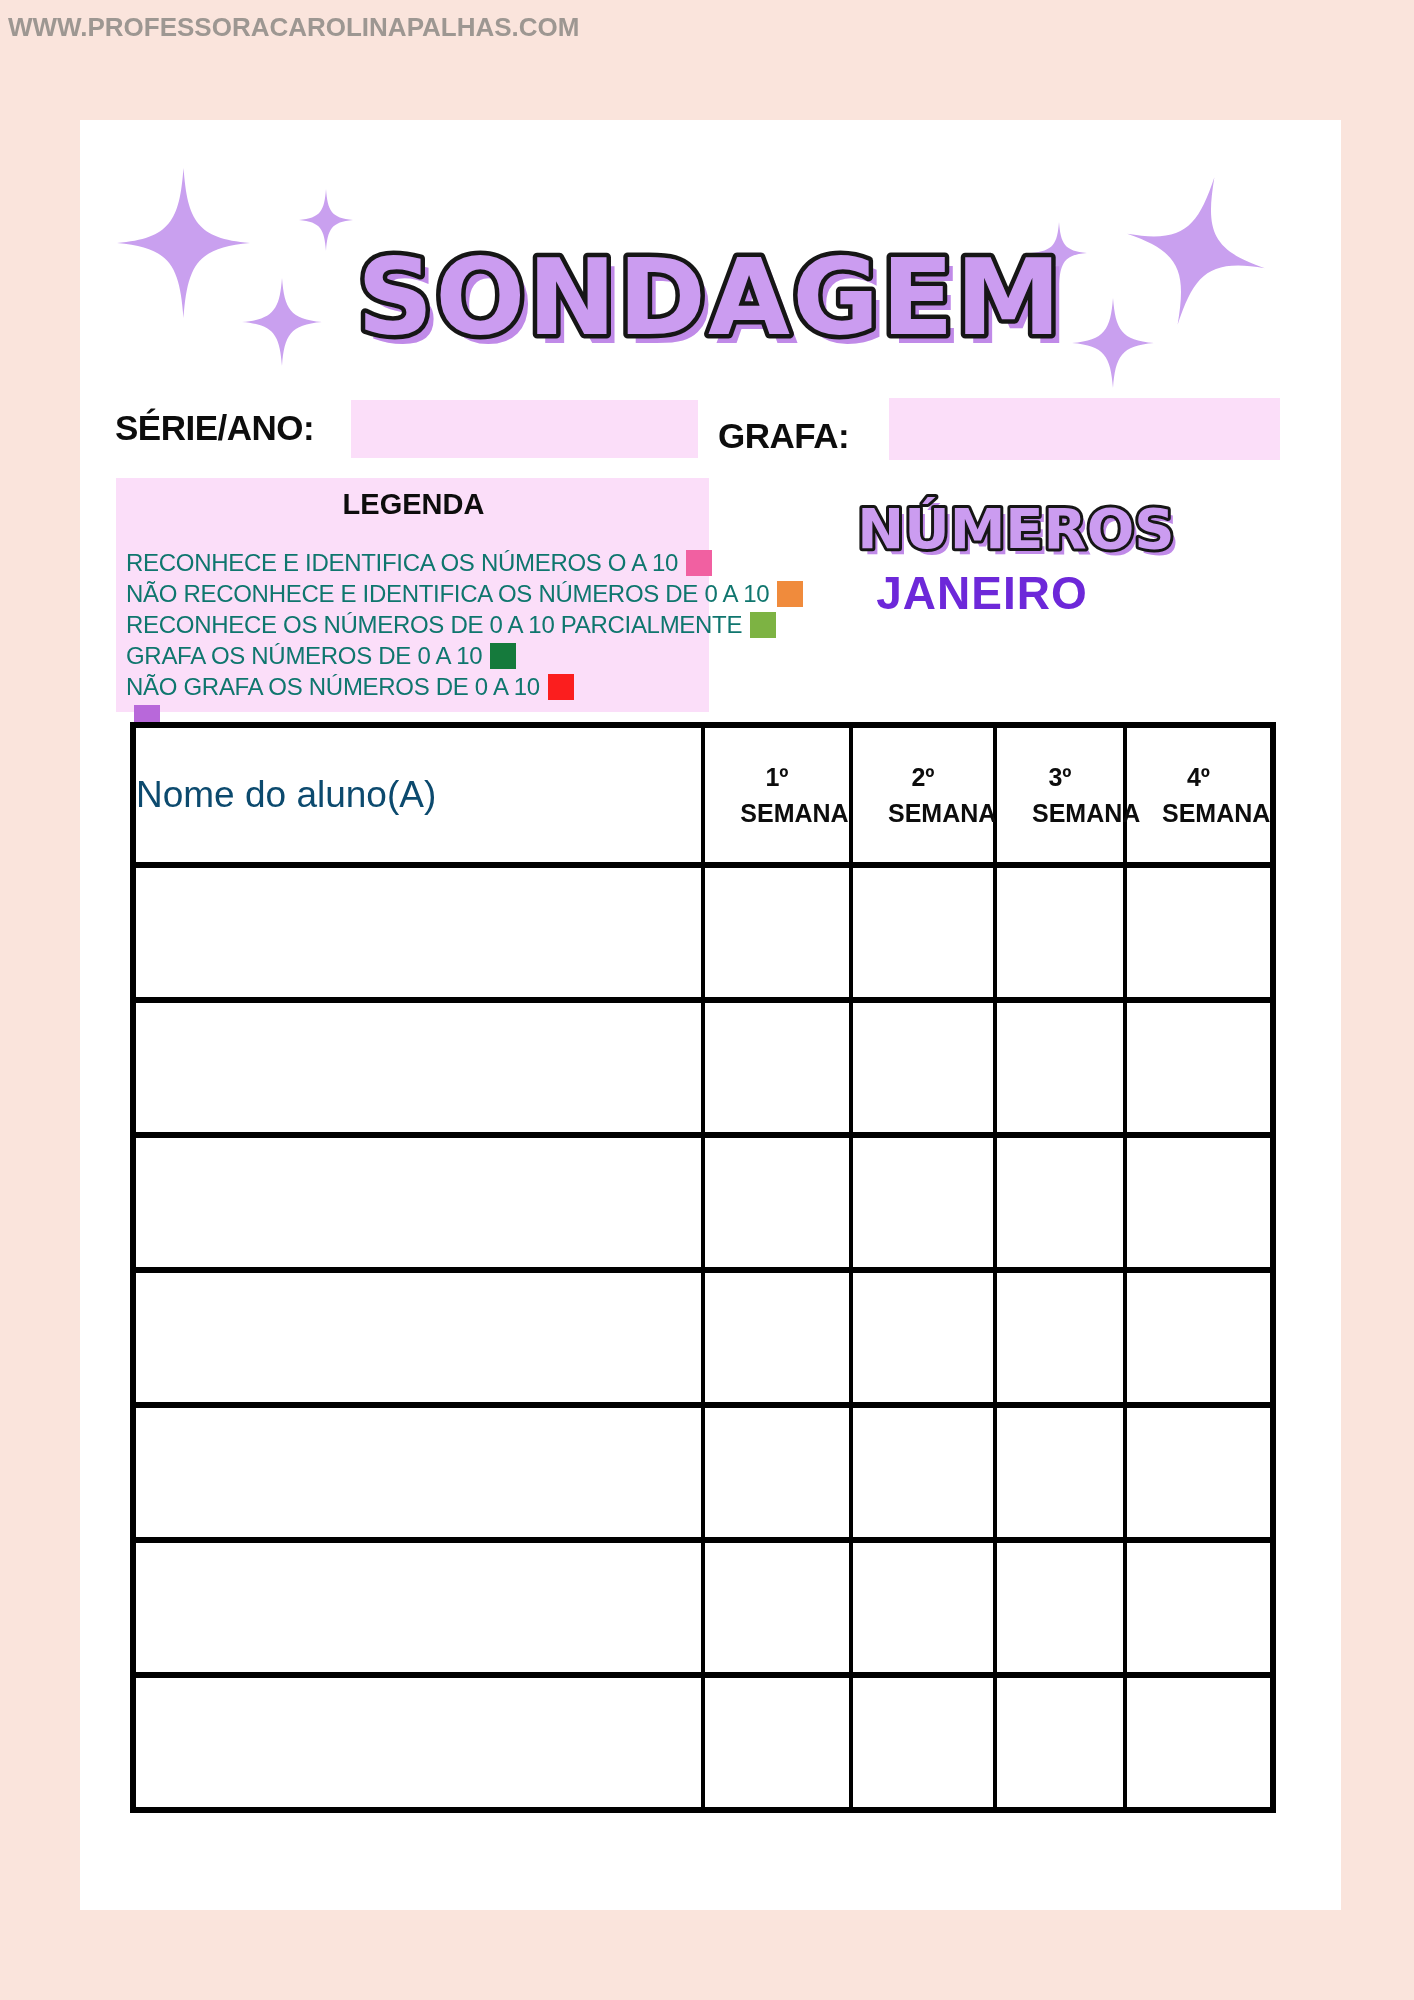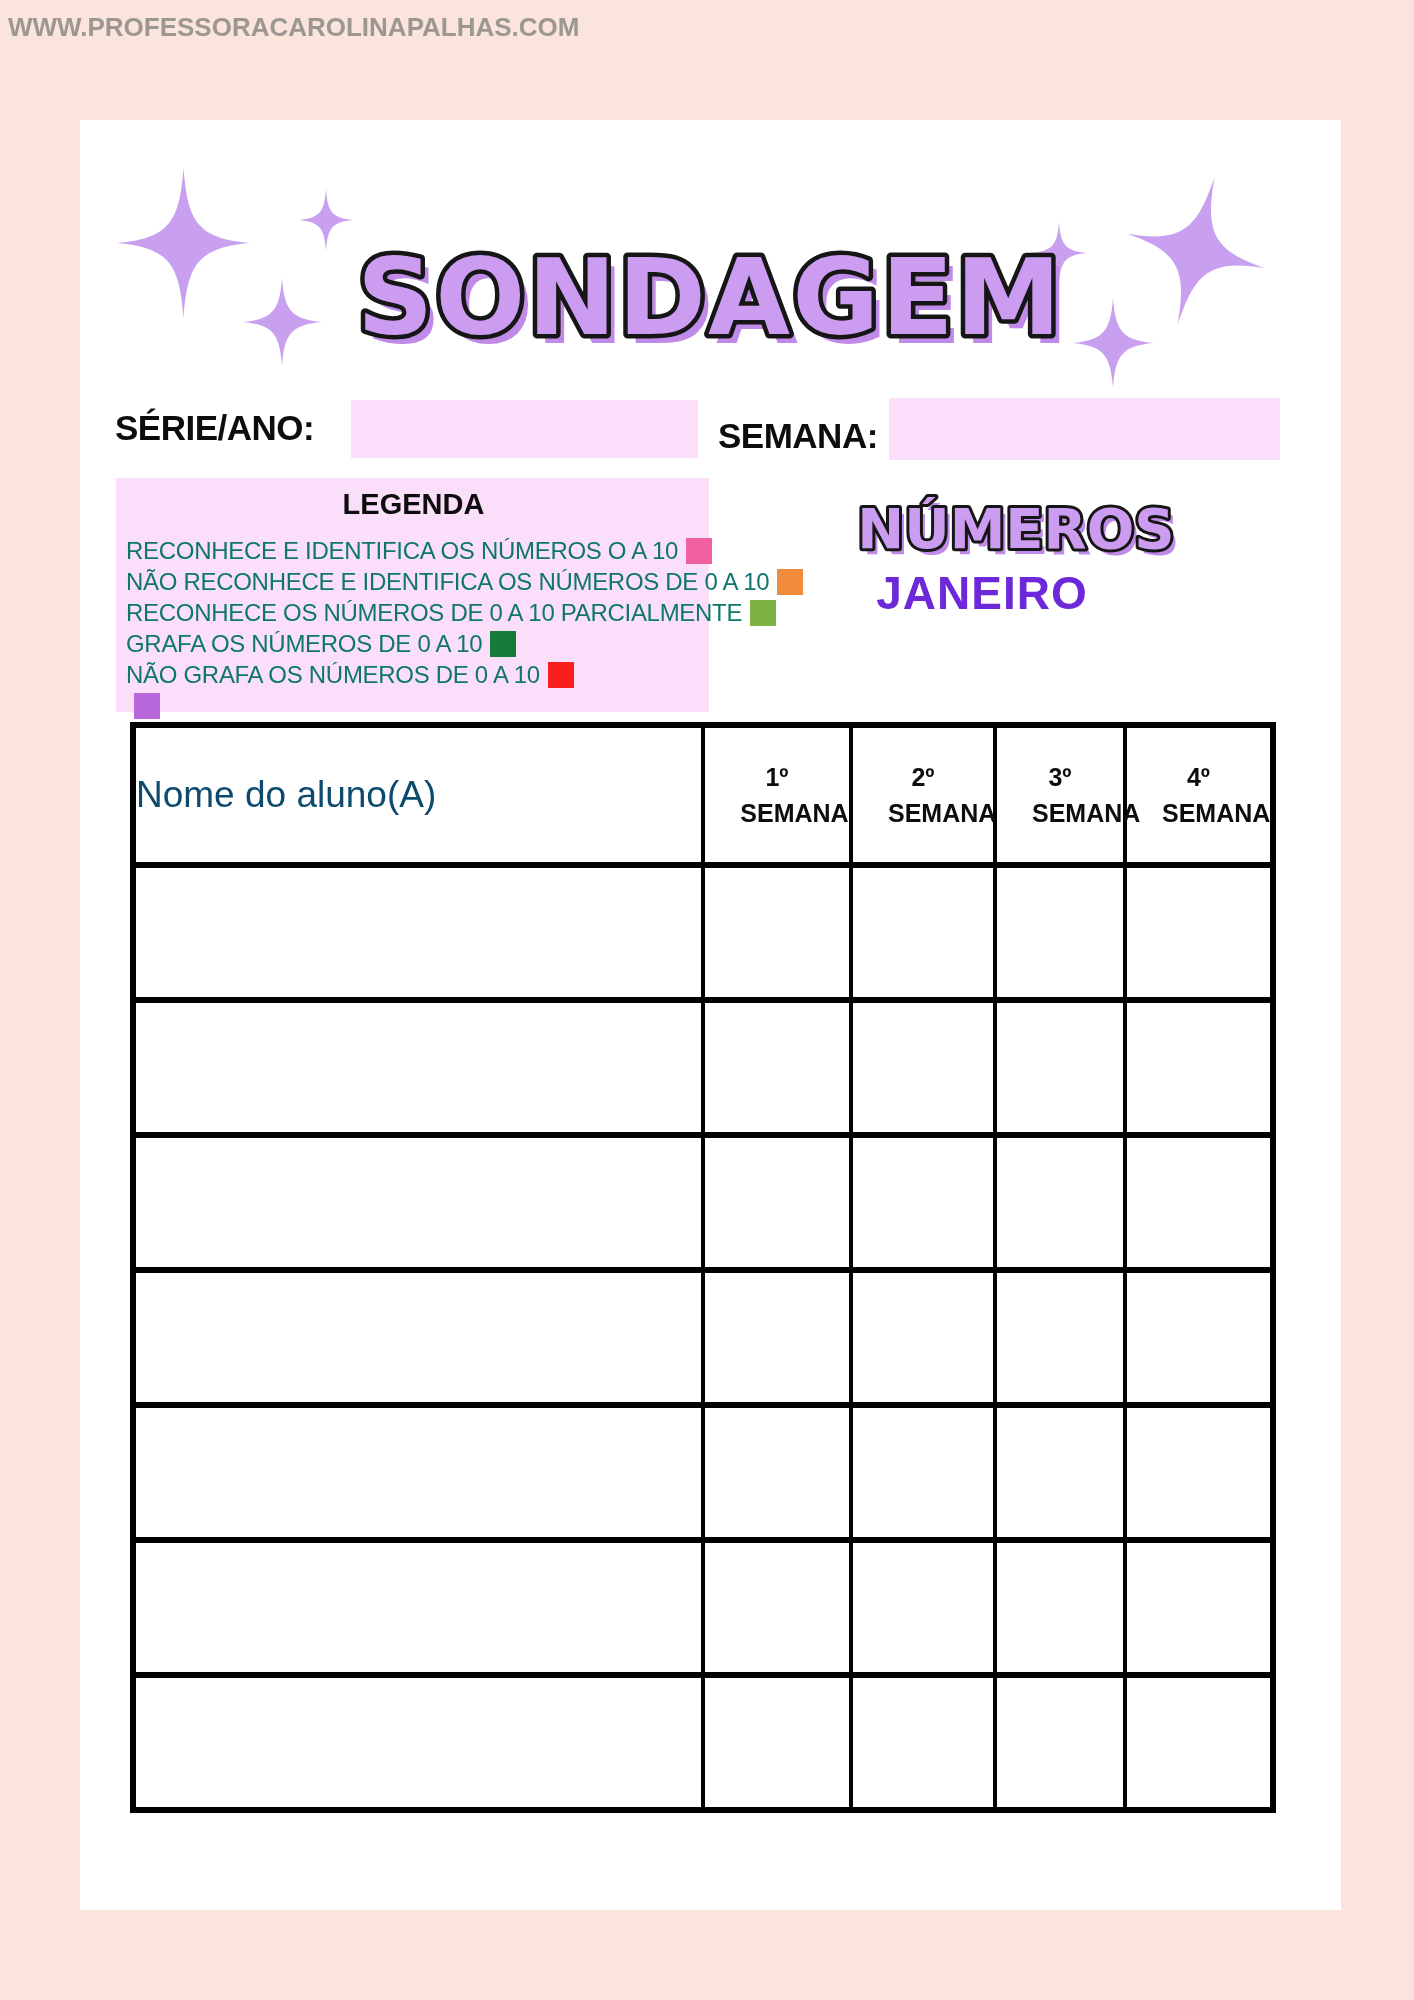--- a/index.html
+++ b/index.html
@@ -37,21 +37,21 @@
     background:#fbdef9;
   }
   .legend {
     position:absolute; left:116px; top:478px;
     width:593px; height:234px;
     background:#fbdef9;
     padding:10px 8px 0 10px;
   }
   .legend-title {
     text-align:center; font-size:29px; font-weight:bold; color:#0d0d0d;
-    margin-bottom:14px;
+    margin-bottom:26px;
   }
   .legend-item {
     font-size:24px; color:#0f766e; line-height:31px;
     letter-spacing:-0.3px; white-space:nowrap;
   }
   .swatch {
     display:inline-block; width:26px; height:26px;
     margin-left:8px; vertical-align:-5px;
   }
   .numeros-svg { position:absolute; left:856px; top:478px; }
@@ -117,21 +117,21 @@
   <path d="M50 0 C53 35 60 47 100 50 C60 53 53 65 50 100 C47 65 40 53 0 50 C40 47 47 35 50 0 Z" fill="#c9a0ef"></path>
 </svg>
 
 <svg class="title-svg" width="760" height="165">
   <text class="bubble-text" x="380" y="122" text-anchor="middle" font-size="106" letter-spacing="2" fill="#c08ae8" transform="translate(8,9)">SONDAGEM</text>
   <text class="bubble-text" x="380" y="122" text-anchor="middle" font-size="106" letter-spacing="2" fill="#cb9cf0" stroke="#161616" stroke-width="9" stroke-linejoin="round" paint-order="stroke">SONDAGEM</text>
 </svg>
 
 <div class="field-label" style="left:115px;top:408px">SÉRIE/ANO:</div>
 <div class="field-box" style="left:351px;top:400px;width:347px;height:58px"></div>
-<div class="field-label" style="left:718px;top:416px">SEMANA:</div>
+<div class="field-label" style="left:718px;top:416px">GRAFA:</div>
 <div class="field-box" style="left:889px;top:398px;width:391px;height:62px"></div>
 
 <div class="legend">
   <div class="legend-title">LEGENDA</div>
   <div class="legend-item">
     <span>RECONHECE E IDENTIFICA OS NÚMEROS O A 10</span><span class="swatch" style="background-color: rgb(241, 96, 161);"></span>
   </div>
   <div class="legend-item">
     <span>NÃO RECONHECE E IDENTIFICA OS NÚMEROS DE 0 A 10</span><span class="swatch" style="background-color: rgb(240, 139, 60);"></span>
   </div>

